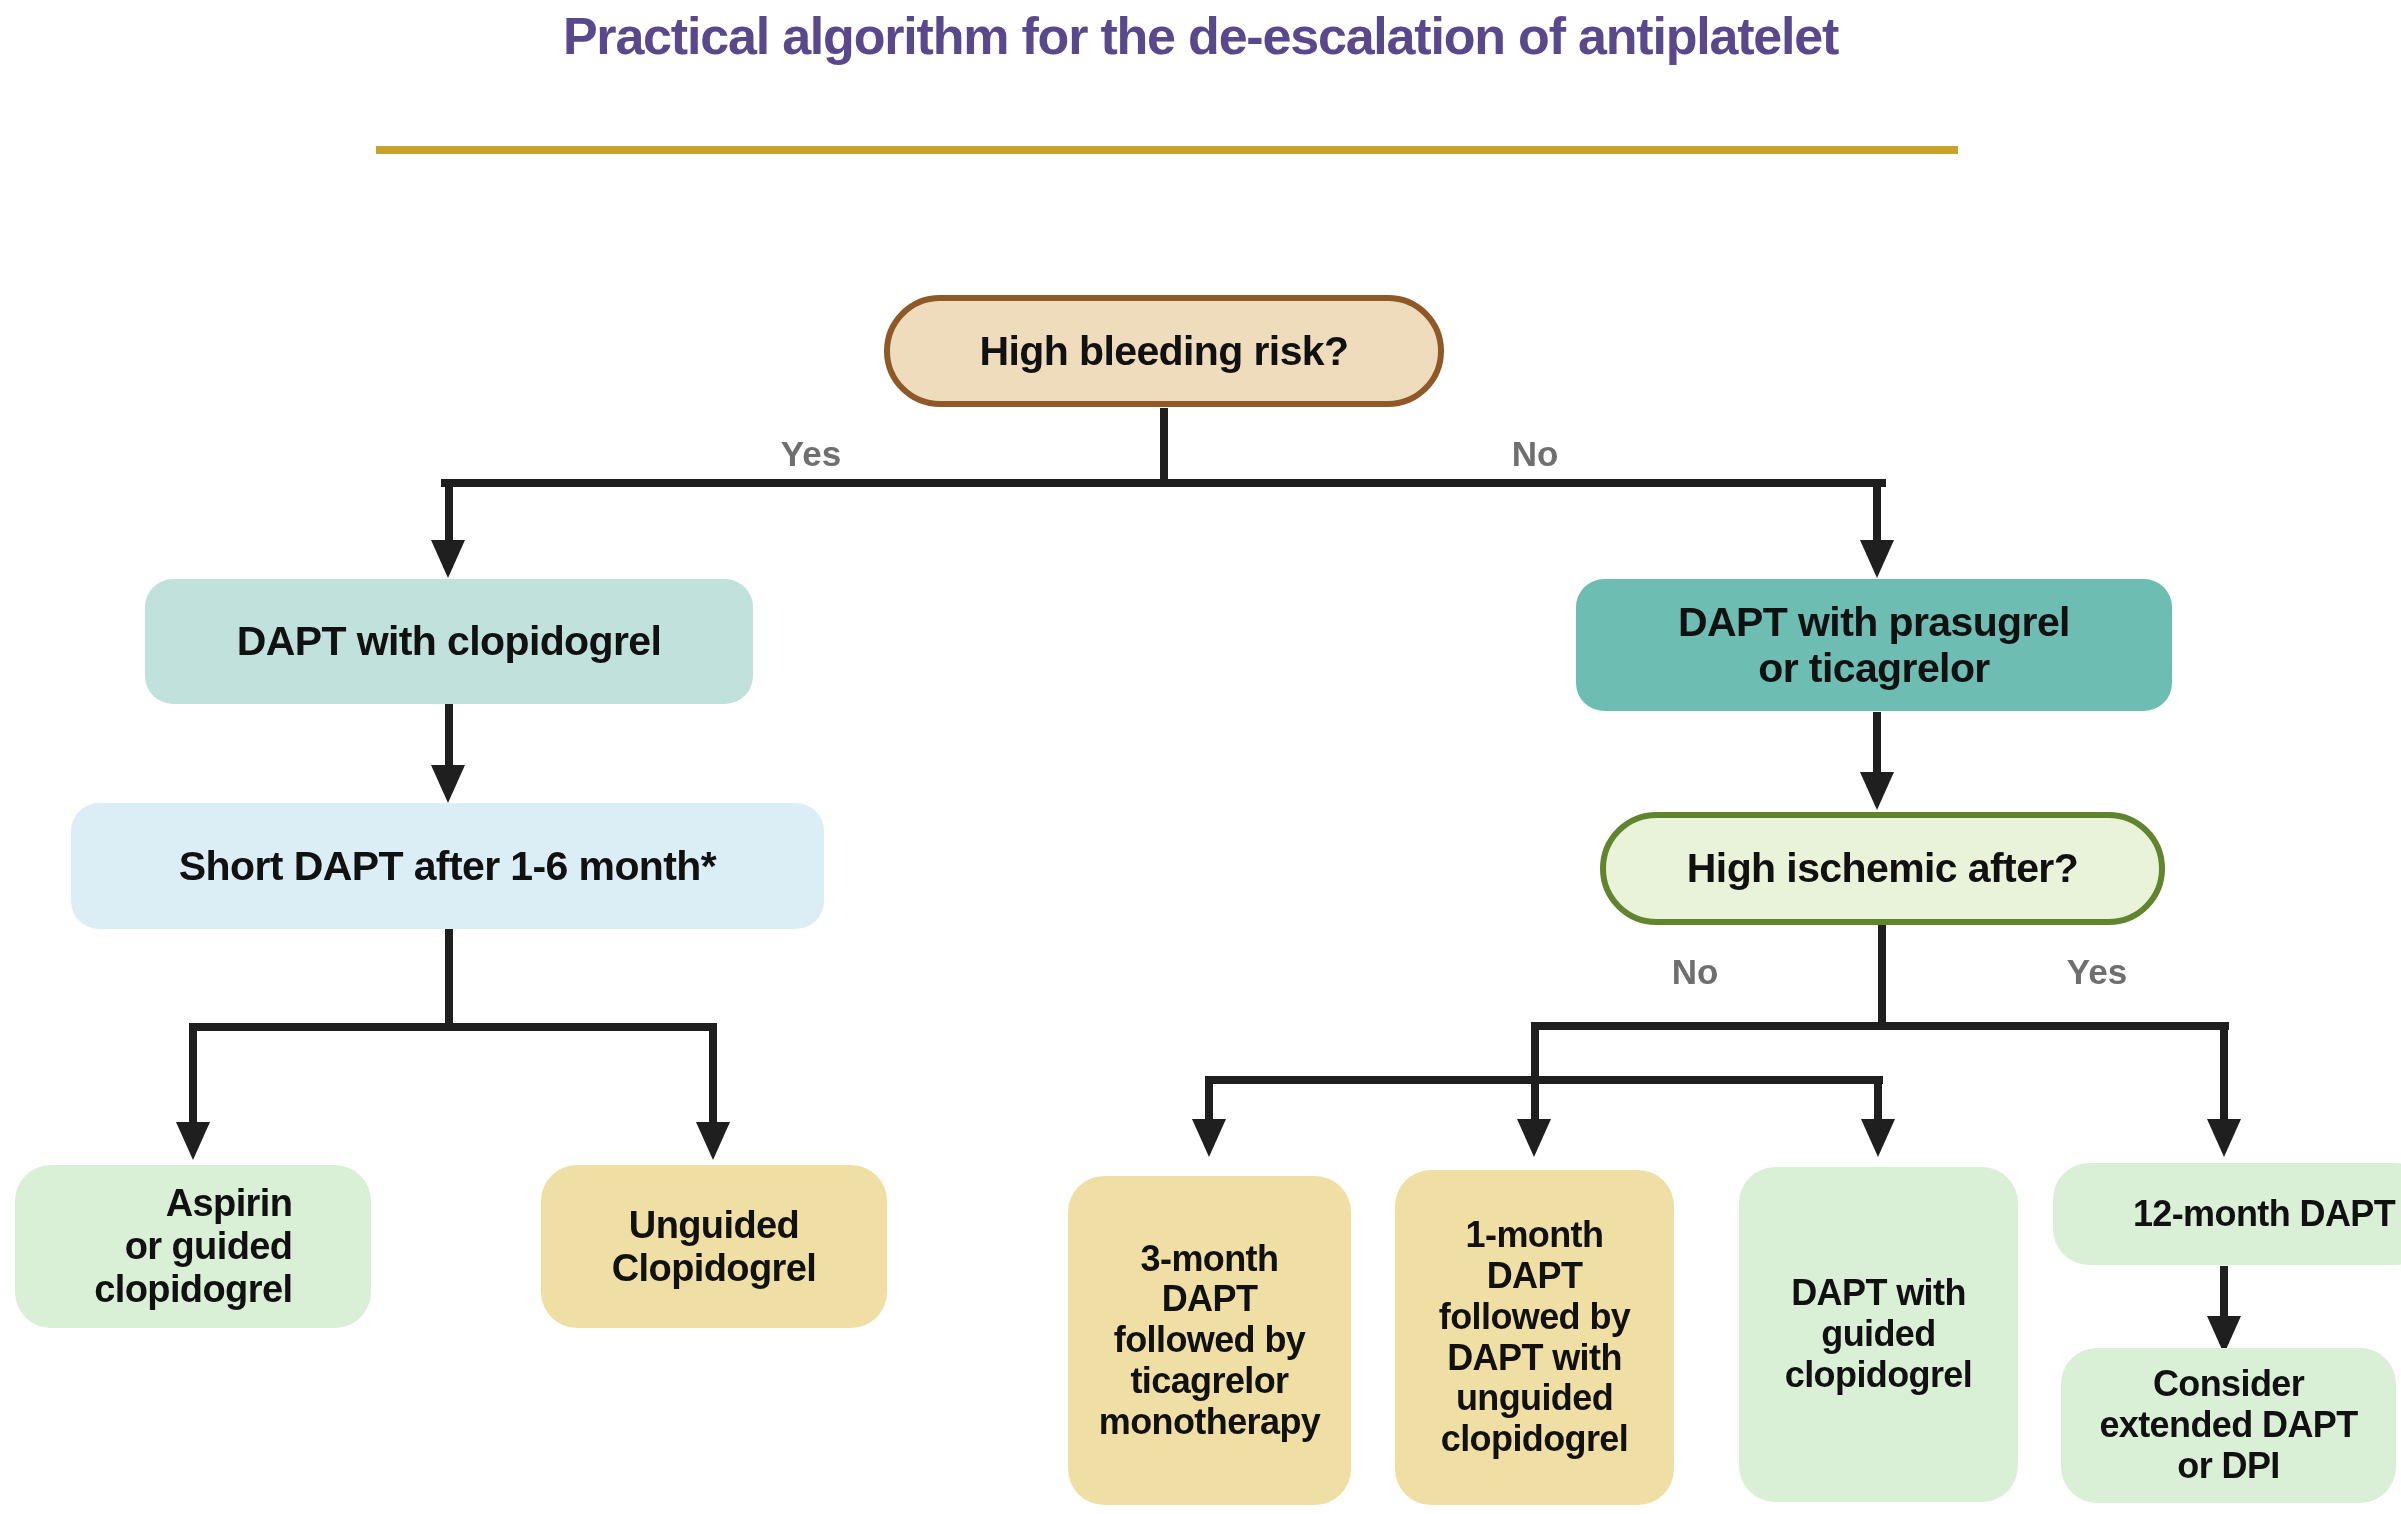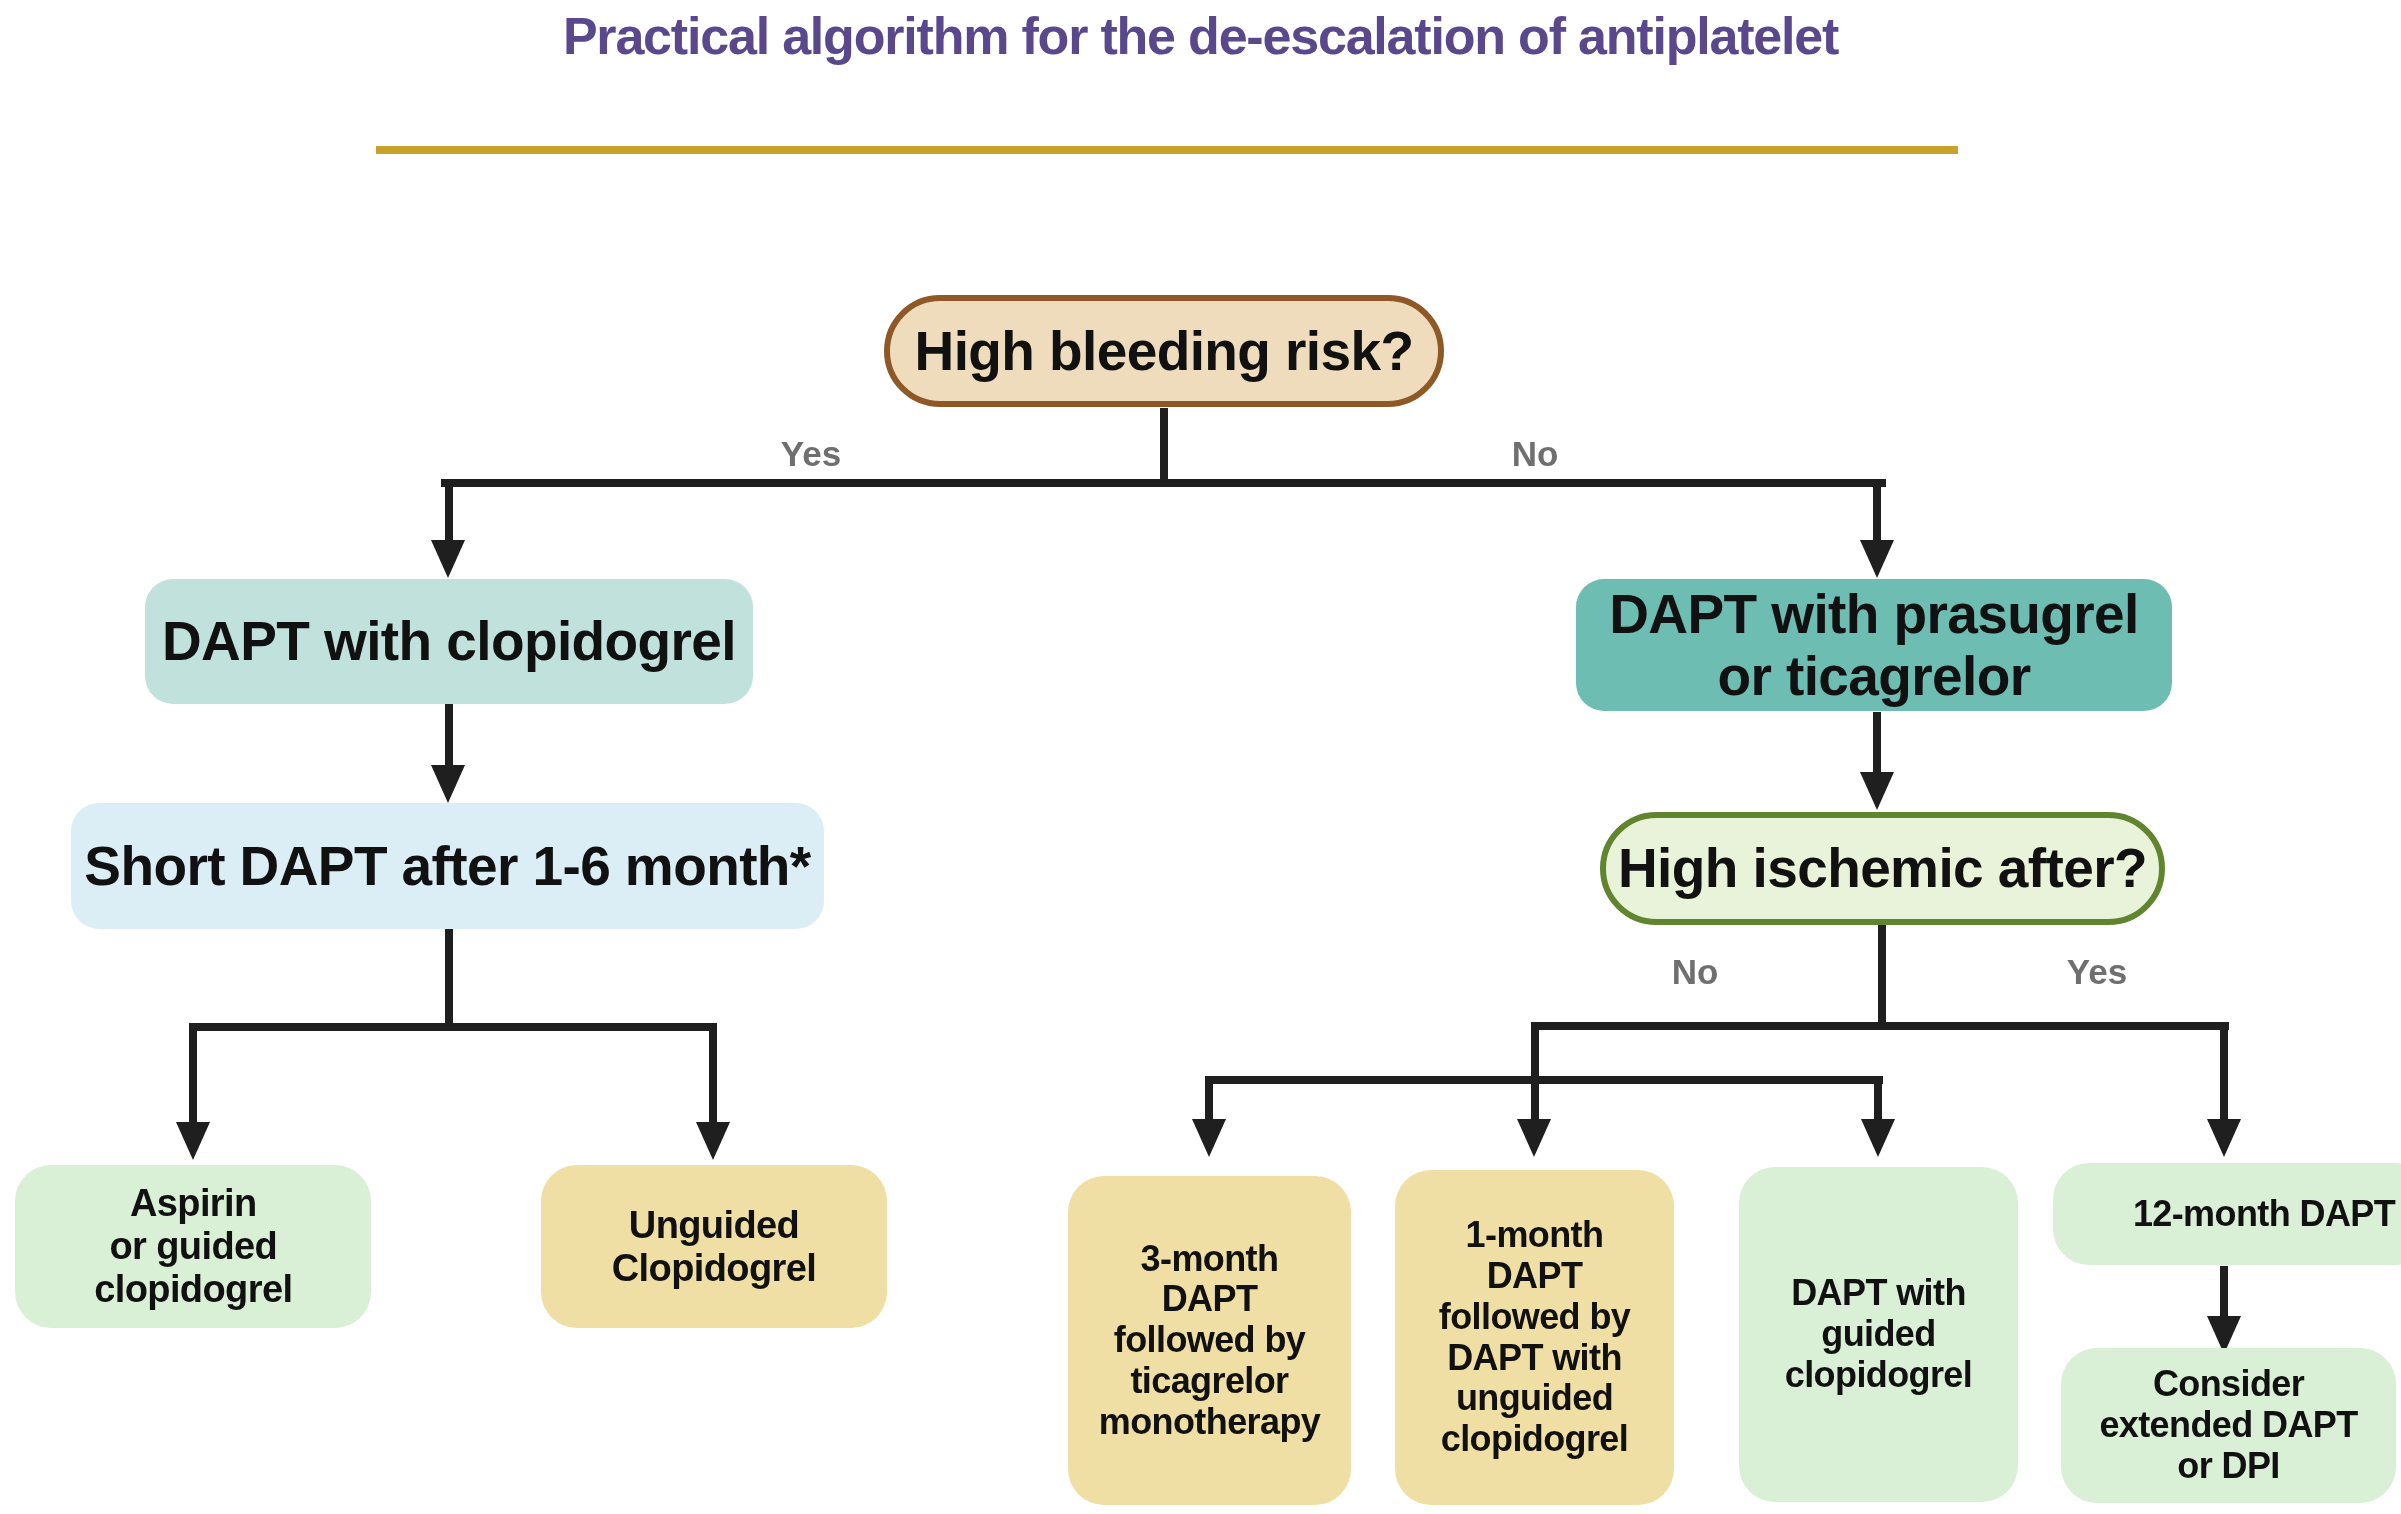--- a/index.html
+++ b/index.html
@@ -14,21 +14,21 @@
   .rule{position:absolute;background:#c9a22c;}
   .lbl{
     position:absolute;width:176px;text-align:center;
     color:#6f6f6f;font-size:35px;font-weight:700;
   }
   .node{
     position:absolute;display:flex;align-items:center;justify-content:center;
     text-align:center;color:#111111;font-weight:700;white-space:pre-line;
     letter-spacing:-0.6px;line-height:1.13;box-sizing:border-box;
   }
-  .f70{font-size:55px;} .f64{font-size:38px;} .f62{font-size:36px;}
+  .f70{font-size:41px;} .f64{font-size:38px;} .f62{font-size:36px;}
   .pill-tan{background:#eedcbd;border:6.5px solid #8e5827;border-radius:71px;}
   .pill-green{background:#e9f3d9;border:6.5px solid #61852f;border-radius:71px;}
   .teal-light{background:#c1e1dc;border-radius:28px;}
   .teal-dark{background:#6ebdb2;border-radius:28px;}
   .blue-light{background:#dceef5;border-radius:28px;}
   .green-light{background:#daf0d6;border-radius:36px;}
   .yellow-light{background:#f0dfa4;border-radius:36px;}
   .ln{position:absolute;background:#1f1f1f;}
   .arr{
     position:absolute;width:0;height:0;
@@ -71,21 +71,21 @@
 
   <div class="node pill-green f70" style="left:1600px;top:812px;width:565px;height:113px;">High ischemic after?</div>
 
   <div class="ln" style="left:445px;top:929px;width:8.2px;height:102px;"></div>
   <div class="ln" style="left:189px;top:1023px;width:528px;height:8.2px;"></div>
   <div class="ln" style="left:189px;top:1023px;width:8.2px;height:101px;"></div>
   <div class="arr" style="left:176px;top:1122px;"></div>
   <div class="ln" style="left:709px;top:1023px;width:8.2px;height:101px;"></div>
   <div class="arr" style="left:696px;top:1122px;"></div>
 
-  <div class="node green-light f64" style="left:15.3px;top:1165px;width:356px;height:163px;">Aspirin
+  <div class="node green-light f64" style="left:15.3px;top:1165px;width:356px;height:163px;text-align:right;">Aspirin
 or guided
 clopidogrel</div>
   <div class="node yellow-light f64" style="left:541px;top:1165px;width:346px;height:163px;">Unguided
 Clopidogrel</div>
 
   <div class="lbl" style="left:1607px;top:952px;">No</div>
   <div class="lbl" style="left:2009px;top:952px;">Yes</div>
 
   <div class="ln" style="left:1878px;top:925px;width:8.2px;height:105px;"></div>
   <div class="ln" style="left:1531px;top:1022px;width:698px;height:8.2px;"></div>

